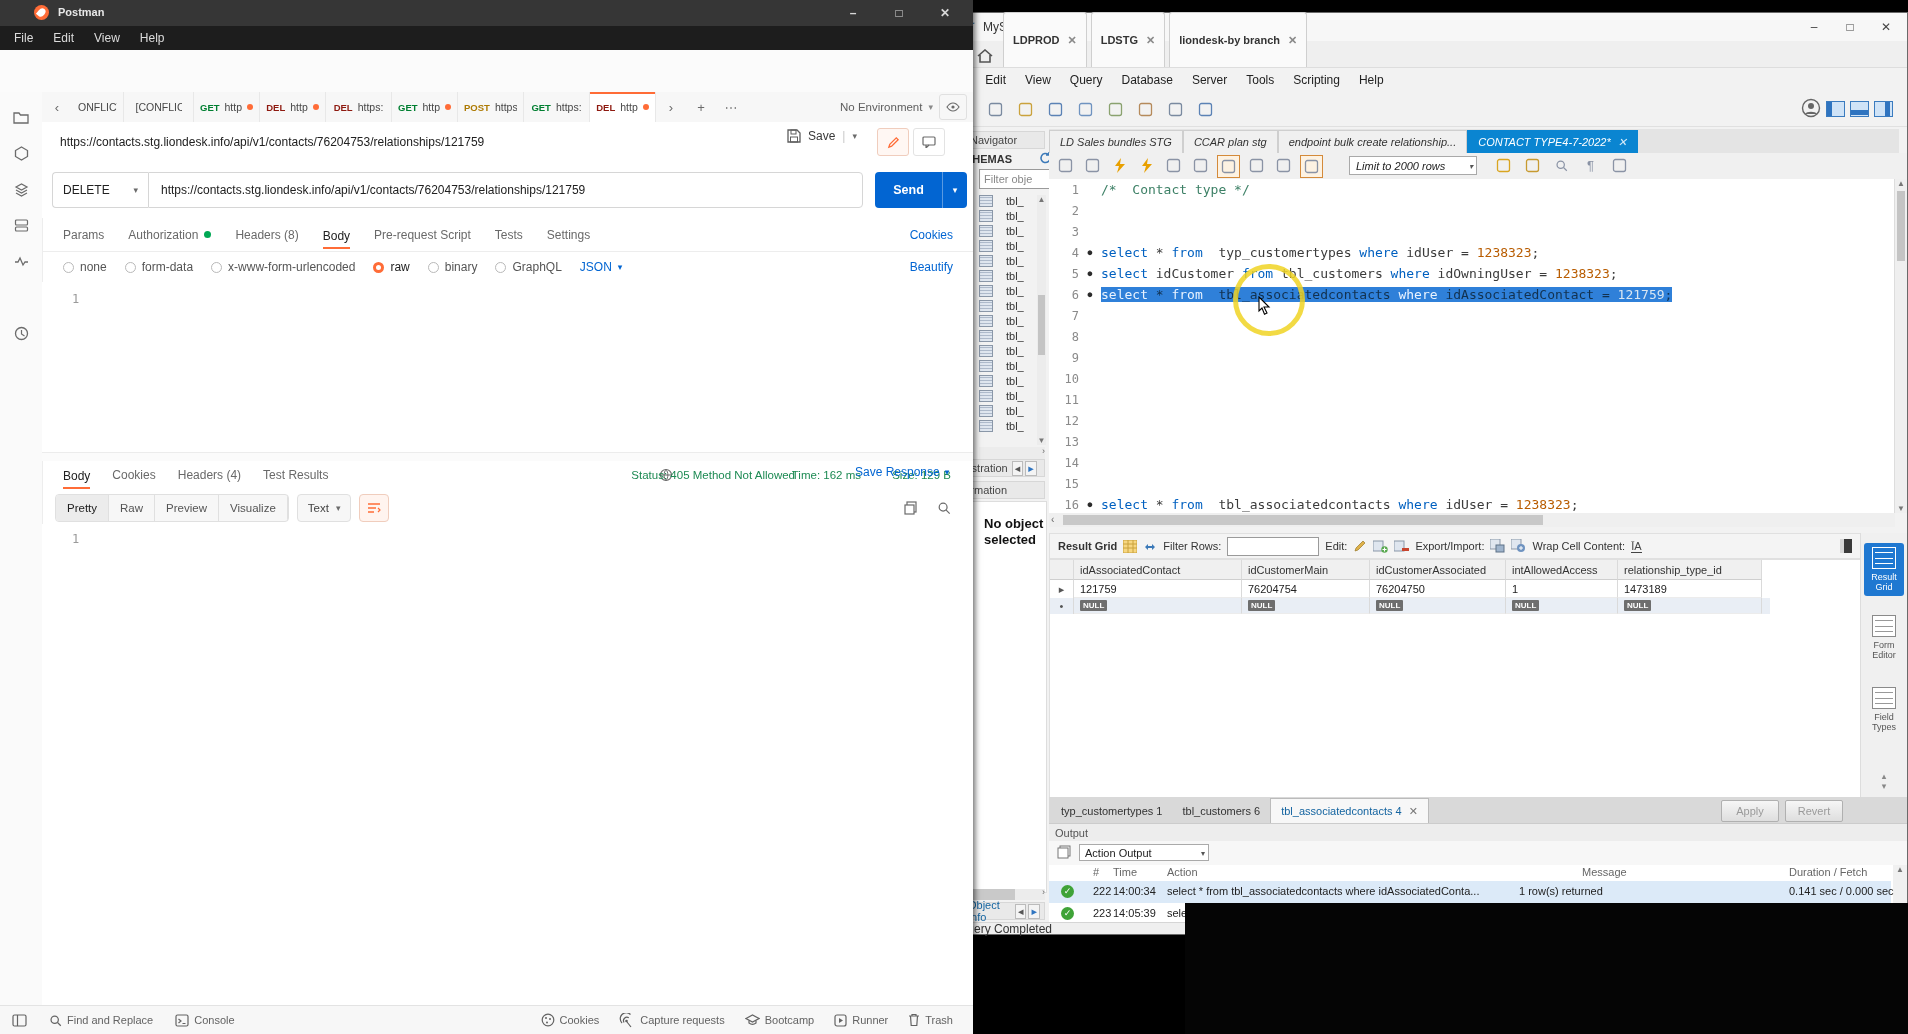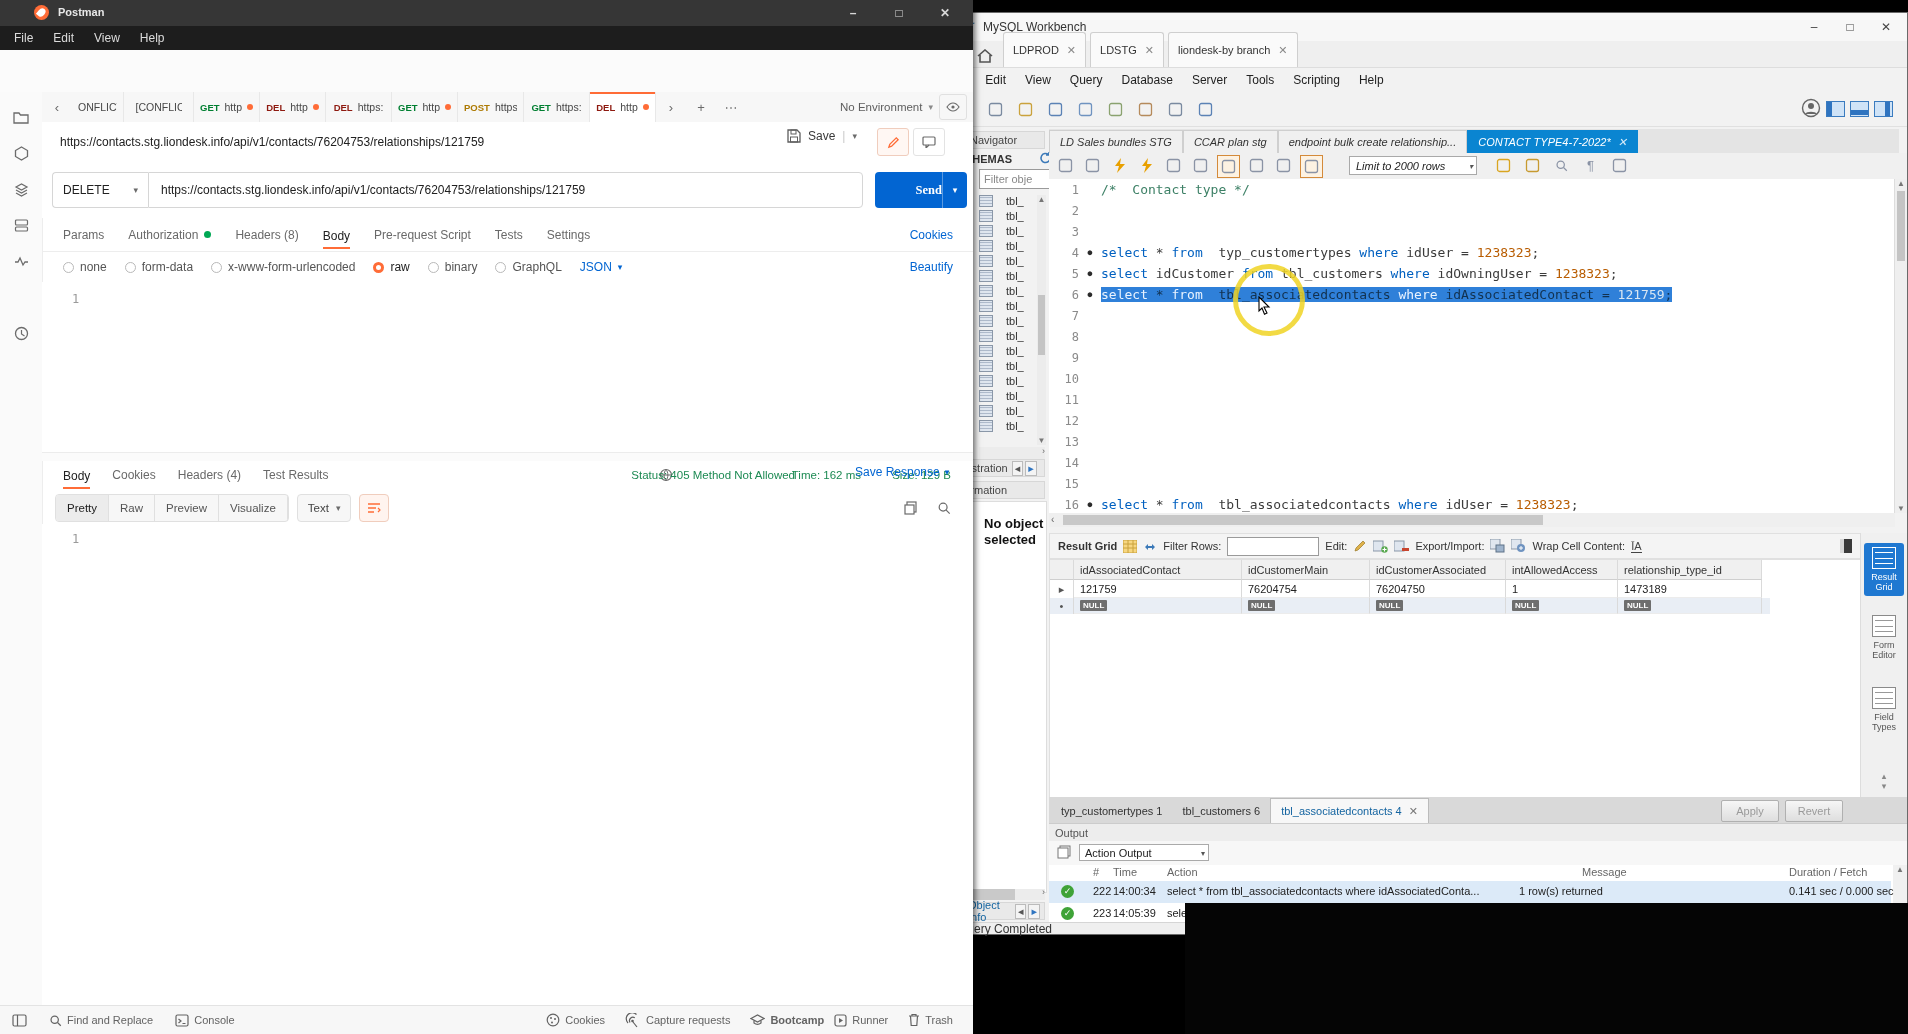--- a/index.html
+++ b/index.html
@@ -8,21 +8,21 @@
   .abs{position:absolute;}
   .i svg{display:block;}
   
   #ms-window{left:952px;top:12px;width:956px;height:923px;background:#f2f2f2;z-index:1;
              border:1px solid #6a6a6a;box-sizing:border-box;font-size:12px;color:#222;}
   .ms-titlebar{left:0;top:0;right:0;height:28px;background:#f7f7f7;border-bottom:1px solid #e3e3e3;}
   .ms-title{left:30px;top:7px;font-size:12px;color:#333;}
   .ms-winbtn{top:4px;width:34px;height:20px;text-align:center;color:#444;font-size:12px;line-height:20px;}
   .ms-conntabs{left:0;top:28px;right:0;height:27px;background:#efefef;border-bottom:1px solid #ddd;display:flex;align-items:flex-end;padding-left:58px;box-sizing:border-box;}
   .ms-conntab{height:22px;background:#fafafa;border:1px solid #cfcfcf;border-bottom:none;border-radius:3px 3px 0 0;
-              margin-right:4px;padding:6px 9px;display:flex;align-items:center;gap:8px;font-size:11px;color:#333;}
+              margin-right:4px;padding:16px 9px;display:flex;align-items:center;gap:8px;font-size:11px;color:#333;font-weight:bold;}
   .ms-conntab .x{color:#8a8a8a;font-size:11px;}
   .ms-menubar{left:0;top:55px;right:0;height:24px;background:#f2f2f2;display:flex;align-items:center;gap:19px;padding-left:5px;font-size:12px;color:#222;}
   .ms-toolbar{left:0;top:79px;right:0;height:34px;background:#f2f2f2;border-bottom:1px solid #e0e0e0;}
   .ms-tbi{top:5px;width:24px;height:24px;border-radius:3px;display:flex;align-items:center;justify-content:center;color:#7d7d88;}
   .panel-toggle{width:17px;height:14px;border:1px solid #3a7bbf;background:#cfe3f7;}
   .panel-toggle span{display:block;background:#2f74c0;height:100%;}
   
   .nav-hdr{background:#e9e9e9;border:1px solid #d7d7d7;font-size:11px;color:#444;display:flex;align-items:center;padding:0 4px;box-sizing:border-box;}
   .tbl-item{display:flex;align-items:center;gap:13px;height:15px;font-size:11px;color:#333;}
   .tbl-ic{width:12px;height:10px;border:1px solid #8a97a8;background:
@@ -889,21 +889,21 @@
   </div>
   <div class="abs" style="left:42px;top:162px;right:0;height:56px;background:#fff;">
     <span class="abs" style="left:10px;top:10px;width:96px;height:36px;border:1px solid #d6d6d6;border-right:none;border-radius:4px 0 0 4px;display:flex;align-items:center;justify-content:space-between;padding:0 10px;box-sizing:border-box;">
       <span style="font-size:12px;color:#212121;">DELETE</span>
       <span style="color:#6b6b6b;font-size:9px;">▾</span>
     </span>
     <span class="abs" style="left:106px;top:10px;width:715px;height:36px;border:1px solid #d6d6d6;border-radius:0 4px 4px 0;display:flex;align-items:center;padding:0 12px;box-sizing:border-box;font-size:12px;color:#212121;overflow:hidden;white-space:nowrap;">
       <span>https://contacts.stg.liondesk.info/api/v1/contacts/76204753/relationships/121759</span>
     </span>
     <span class="abs" style="left:833px;top:10px;width:92px;height:36px;background:#0265d2;border-radius:4px;display:flex;align-items:center;color:#fff;font-weight:bold;font-size:12.5px;">
-      <span style="flex:1;text-align:right;font-family:Liberation Serif, serif;">Send</span>
+      <span style="flex:1;text-align:center;">Send</span>
       <span style="width:24px;height:100%;border-left:1px solid rgba(255,255,255,.35);display:flex;align-items:center;justify-content:center;font-size:9px;font-weight:normal;">▾</span>
     </span>
   </div>
   <div class="abs" id="pm-req-tabs" style="left:42px;top:218px;right:0;height:34px;display:flex;align-items:center;gap:24px;padding-left:21px;border-bottom:1px solid #ededed;box-sizing:border-box;">
     <span style="position:absolute;right:20px;" class="link-blue">Cookies</span>
   <span class="pm-reqtab-lbl">
           <span>Params</span>
         </span>
         <span class="pm-reqtab-lbl">
           <span>Authorization</span>
@@ -1071,21 +1071,21 @@
           <span class="i">
             <svg width="16" height="15" viewBox="0 0 16 15">
               <path d="M3 10a6 6 0 0 1 8.5-8.5" fill="none" stroke="#5e5e5e" stroke-width="1.2"></path>
               <path d="M5 9.5A3.5 3.5 0 0 1 9.8 4.7" fill="none" stroke="#5e5e5e" stroke-width="1.2"></path>
               <circle cx="7.5" cy="8" r="1.3" fill="#5e5e5e"></circle>
               <path d="M8 9l4 5" stroke="#5e5e5e" stroke-width="1.2"></path>
             </svg>
           </span>
           <span>Capture requests</span>
         </span>
-        <span class="foot-item" style="margin-right: 10px; font-weight: bold;">
+        <span class="foot-item" style="margin-right: 20px;">
           <span class="i">
             <svg width="15" height="12" viewBox="0 0 15 12">
               <path d="M1 4.5L7.5 1 14 4.5 7.5 8z" fill="none" stroke="currentColor" stroke-width="1.2"></path>
               <path d="M4 6.5V9c2 1.5 5 1.5 7 0V6.5" fill="none" stroke="currentColor" stroke-width="1.2"></path>
             </svg>
           </span>
           <span>Bootcamp</span>
         </span>
         <span class="foot-item" style="margin-right: 20px;">
           <span class="i">

